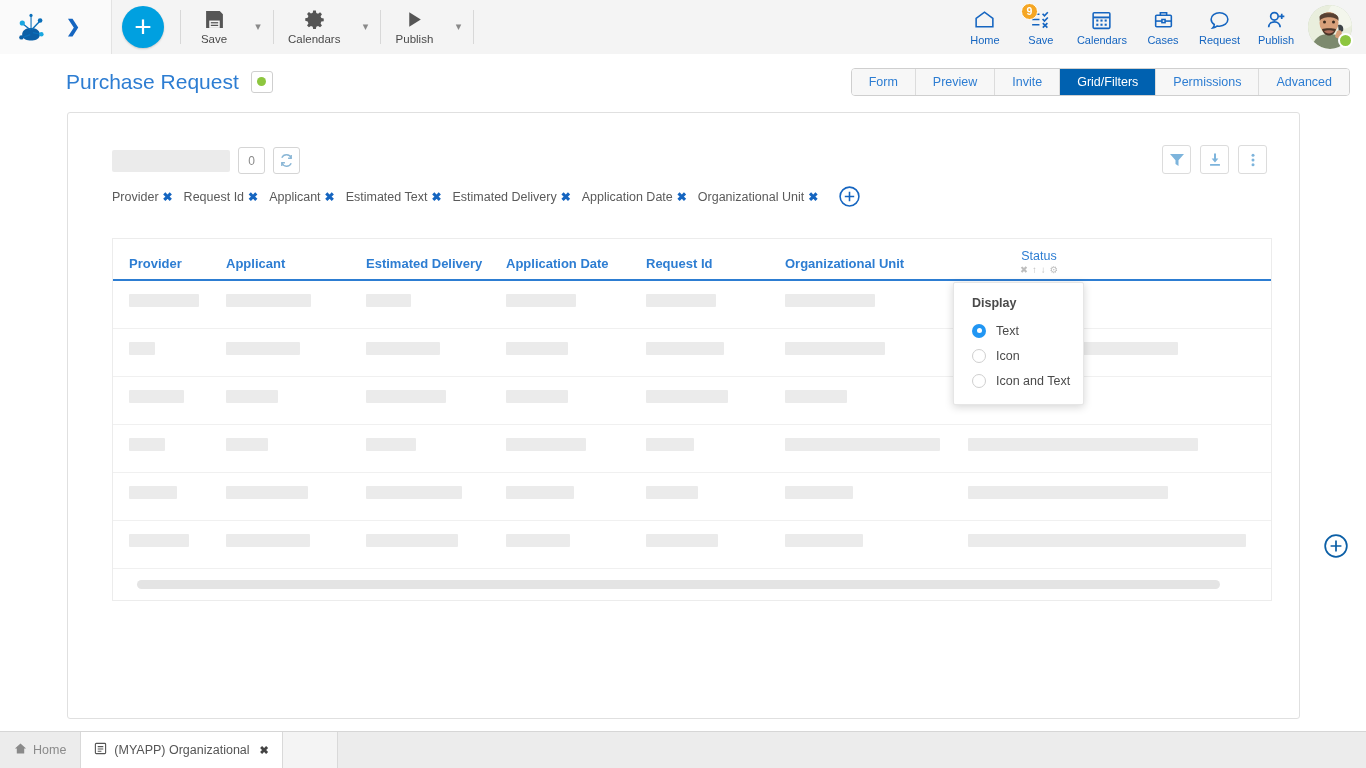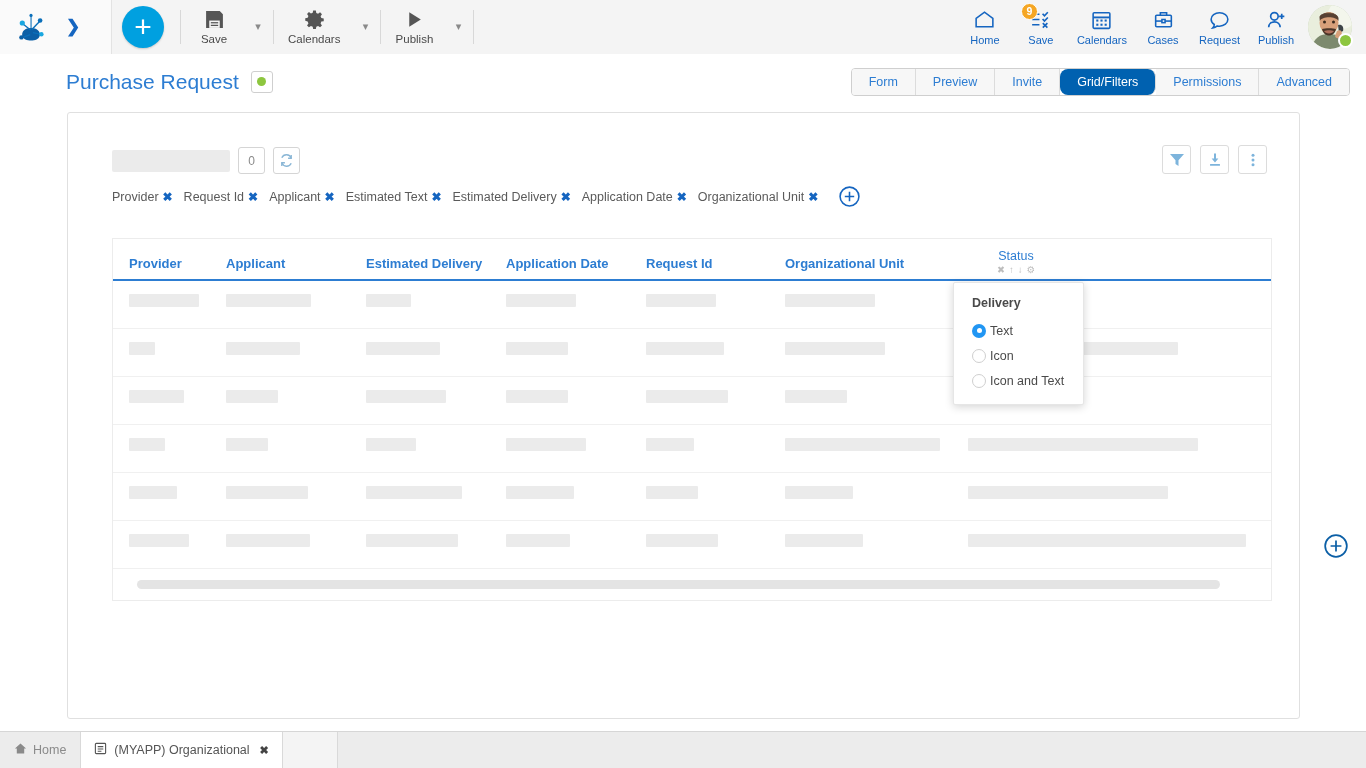--- a/index.html
+++ b/index.html
@@ -93,21 +93,21 @@
   .tabs {
     margin-left: auto; margin-right: 16px; display: flex;
     border: 1px solid #cfcfcf; border-radius: 4px; overflow: hidden; height: 28px;
   }
   .tab {
     padding: 0 17px; height: 26px; display: flex; align-items: center;
     font-size: 12.5px; color: #2d7dd2; background: #f7f7f7;
     border-right: 1px solid #dcdcdc; cursor: pointer; white-space: nowrap;
   }
   .tab:last-child { border-right: none; }
-  .tab.active { background: #0061b0; color: #fff; border-radius: 8px; }
+  .tab.active { background: #0061b0; color: #fff; }
 
   
   .panel {
     position: absolute; left: 67px; top: 112px;
     width: 1233px; height: 607px;
     background: #fff; border: 1px solid #e0e0e0; border-radius: 3px;
   }
 
   
   .grid-toolbar { position: absolute; left: 44px; top: 34px; display: flex; align-items: center; gap: 8px; }
@@ -168,21 +168,21 @@
   .right-add { position: absolute; left: 1255px; top: 420px; cursor: pointer; }
 
   
   .popup {
     position: absolute; left: 953px; top: 282px; width: 131px; height: 123px;
     background: #fff; border: 1px solid #e6e6e6; border-radius: 2px;
     box-shadow: 0 2px 9px rgba(0,0,0,.17);
     padding: 13px 0 0 18px; z-index: 40;
   }
   .popup h4 { font-size: 12.5px; color: #4a4a4a; font-weight: bold; margin-bottom: 8px; }
-  .radio-row { display: flex; align-items: center; gap: 4px; height: 25px; cursor: pointer; }
+  .radio-row { display: flex; align-items: center; gap: 10px; height: 25px; cursor: pointer; }
   .radio {
     width: 14px; height: 14px; border-radius: 50%; border: 1.5px solid #cfcfcf; background: #fff;
     display: flex; align-items: center; justify-content: center; flex: none;
   }
   .radio.on { border: none; background: #2196f3; }
   .radio.on::after { content: ""; width: 5px; height: 5px; border-radius: 50%; background: #fff; }
   .radio-row .rl { font-size: 12.5px; color: #4a4a4a; white-space: nowrap; }
 
   
   .taskbar {
@@ -466,21 +466,21 @@
 
   <div class="grid-card">
     <div class="grid-head">
       <span class="gh" style="left:16px">Provider</span>
       <span class="gh" style="left:113px">Applicant</span>
       <span class="gh" style="left:253px">Estimated Delivery</span>
       <span class="gh" style="left:393px">Application Date</span>
       <span class="gh" style="left:533px">Request Id</span>
       <span class="gh" style="left:672px">Organizational Unit</span>
 
-      <span class="gh-status" style="left:863px; width:80px">
+      <span class="gh-status" style="left:886px; width:80px">
         <span class="t">Status</span>
         <span class="ctl">
           <span>✖</span>
           <span>↑</span>
           <span>↓</span>
           <span>⚙</span>
         </span>
       </span>
     </div>
 
@@ -544,21 +544,21 @@
 
   <div class="right-add">
     <svg width="26" height="26" viewBox="0 0 24 24" fill="none" stroke="#0b5fa6" stroke-width="1.6">
       <circle cx="12" cy="12" r="10"></circle>
         <path d="M12 7 v10 M7 12 h10"></path>
     </svg>
   </div>
 </div>
 
 <div class="popup">
-  <h4>Delivery</h4>
+  <h4>Display</h4>
   <div class="radio-row">
     <span class="radio on"></span>
     <span class="rl">Text</span>
   </div>
   <div class="radio-row">
     <span class="radio"></span>
     <span class="rl">Icon</span>
   </div>
   <div class="radio-row">
     <span class="radio"></span>

